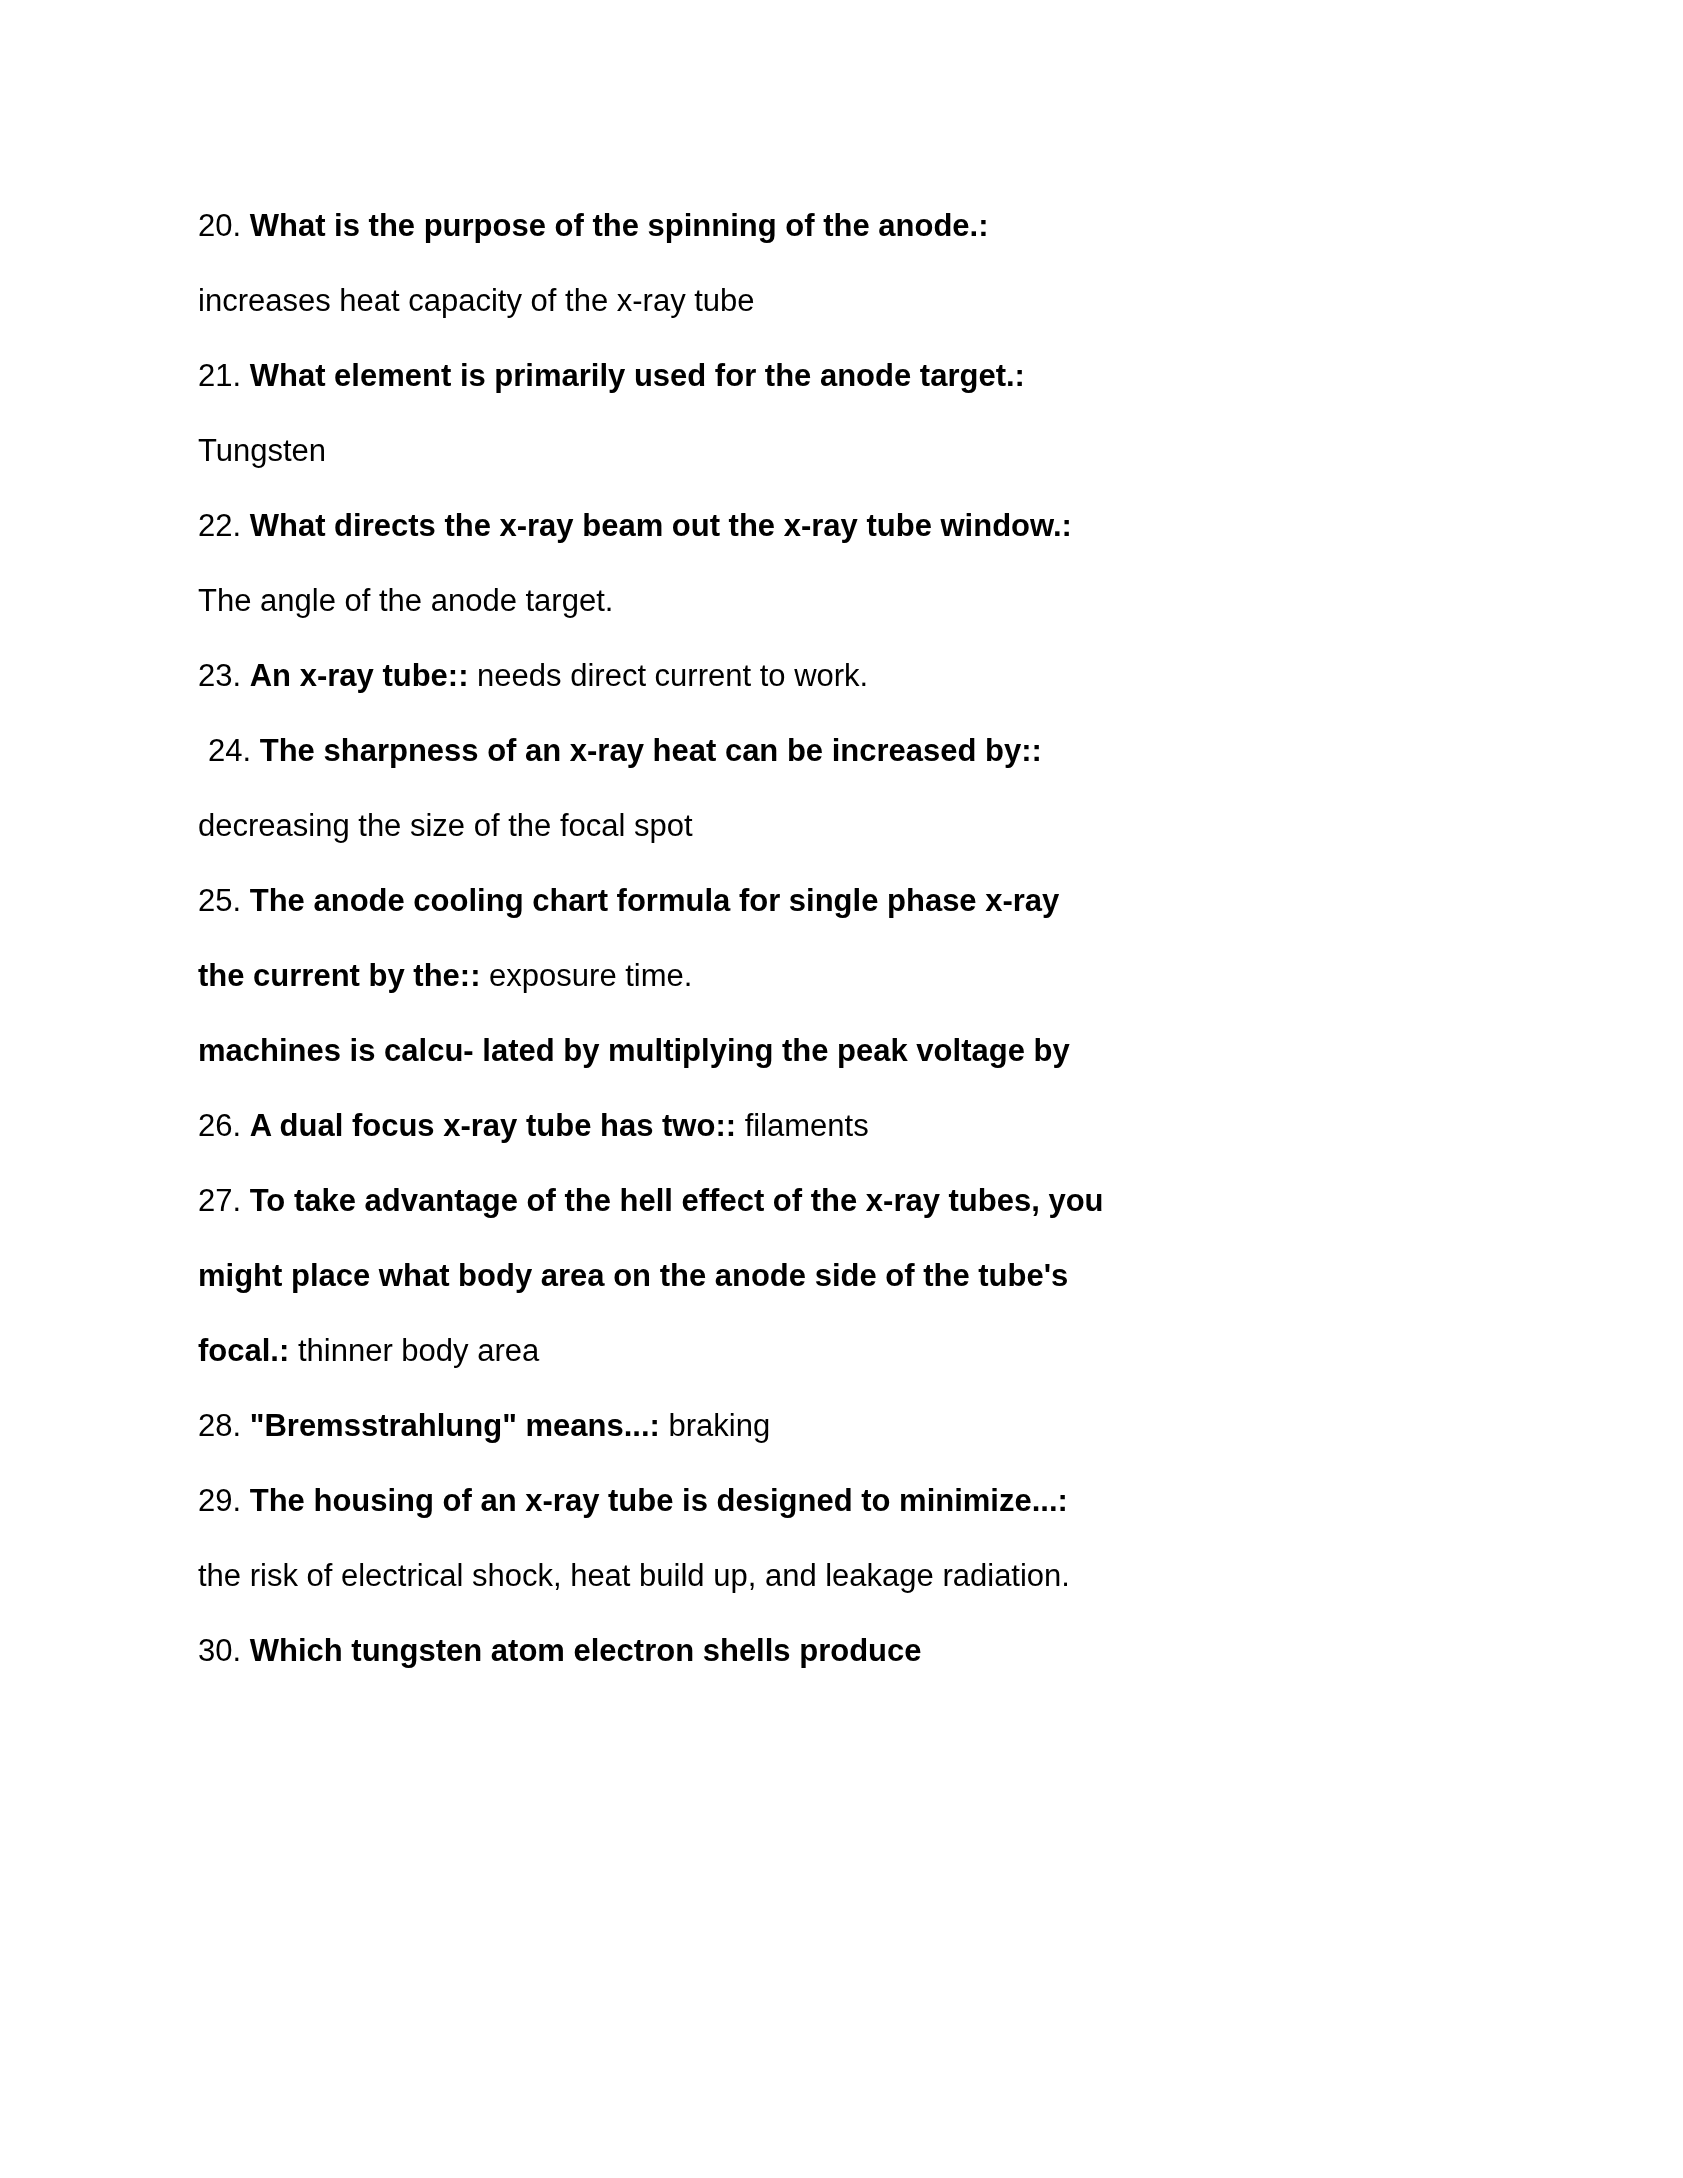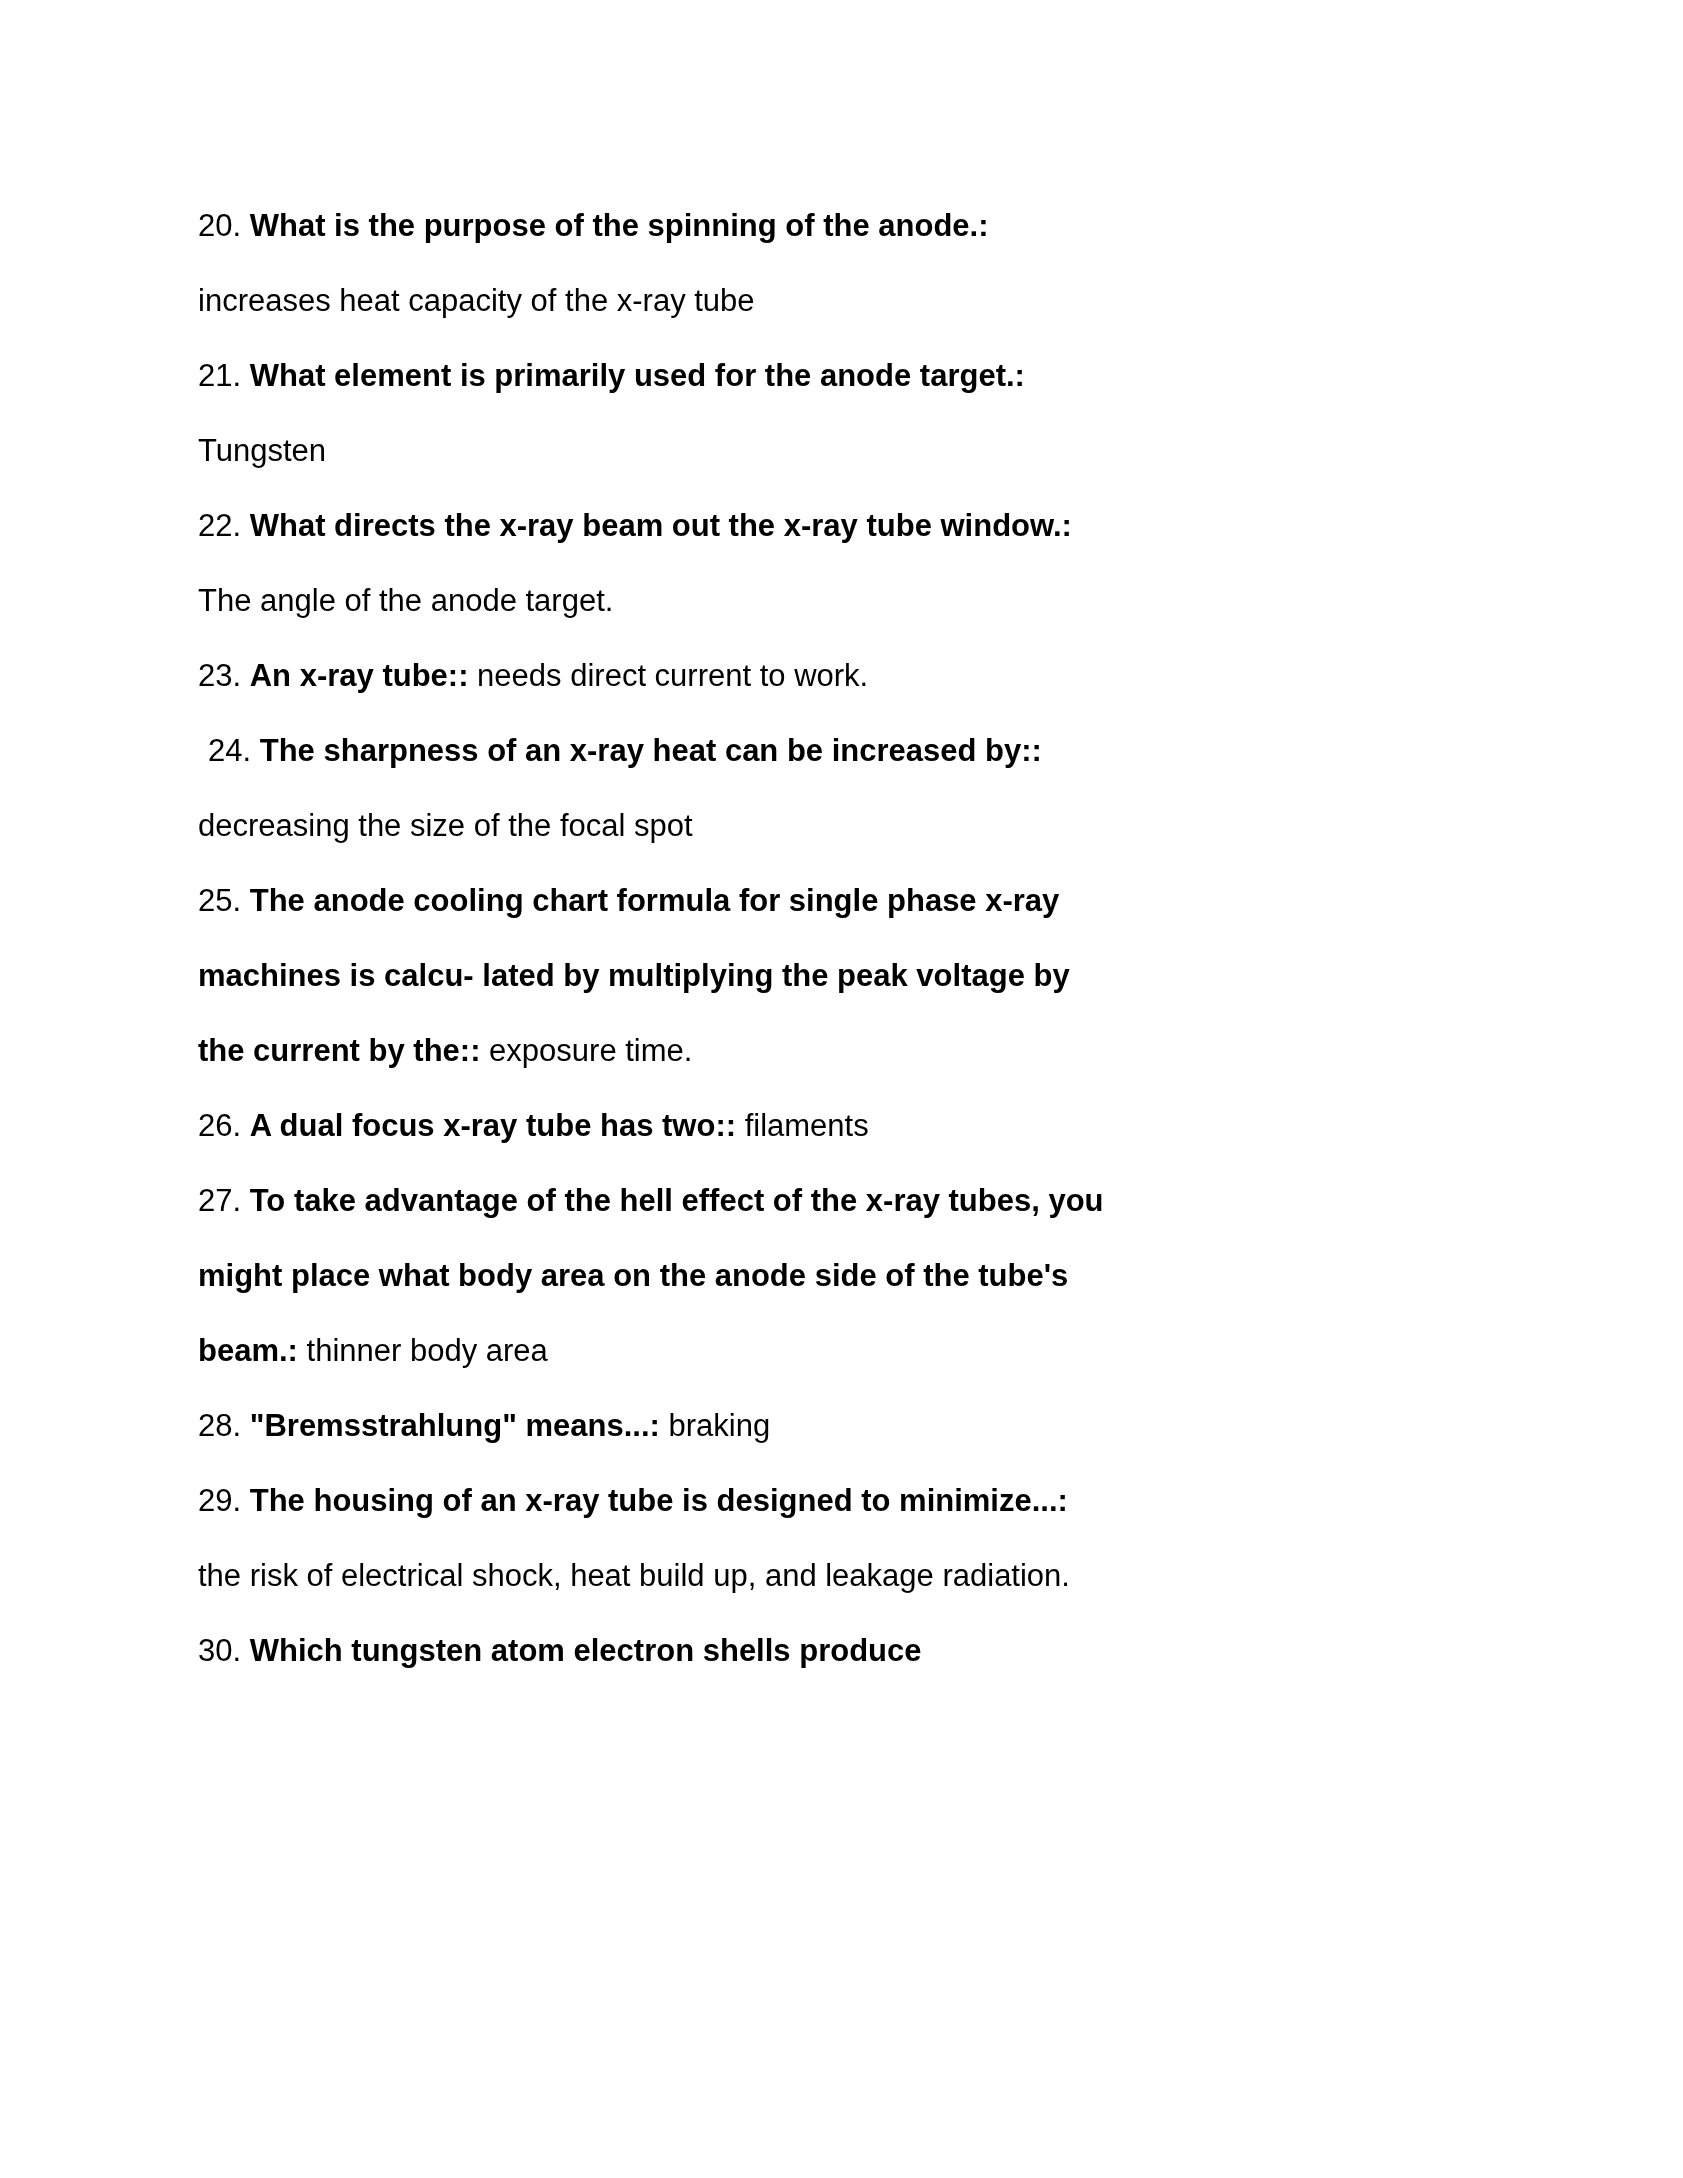--- a/index.html
+++ b/index.html
@@ -73,42 +73,42 @@
   </div>
   <div class="line">
     <span class="a">decreasing the size of the focal spot</span>
   </div>
 
   <div class="line">
     <span class="num">25.</span>
     <span class="q">The anode cooling chart formula for single phase x-ray</span>
   </div>
   <div class="line">
-    <span class="q">machines is calcu- lated by multiplying the peak voltage by</span>
+    <span class="q">the current by the::</span>
+    <span class="a">exposure time.</span>
   </div>
   <div class="line">
-    <span class="q">the current by the::</span>
-    <span class="a">exposure time.</span>
+    <span class="q">machines is calcu- lated by multiplying the peak voltage by</span>
   </div>
 
   <div class="line">
     <span class="num">26.</span>
     <span class="q">A dual focus x-ray tube has two::</span>
     <span class="a">filaments</span>
   </div>
 
   <div class="line">
     <span class="num">27.</span>
     <span class="q">To take advantage of the hell effect of the x-ray tubes, you</span>
   </div>
   <div class="line">
     <span class="q">might place what body area on the anode side of the tube's</span>
   </div>
   <div class="line">
-    <span class="q">beam.:</span>
+    <span class="q">focal.:</span>
     <span class="a">thinner body area</span>
   </div>
 
   <div class="line">
     <span class="num">28.</span>
     <span class="q">"Bremsstrahlung" means...:</span>
     <span class="a">braking</span>
   </div>
 
   <div class="line">

